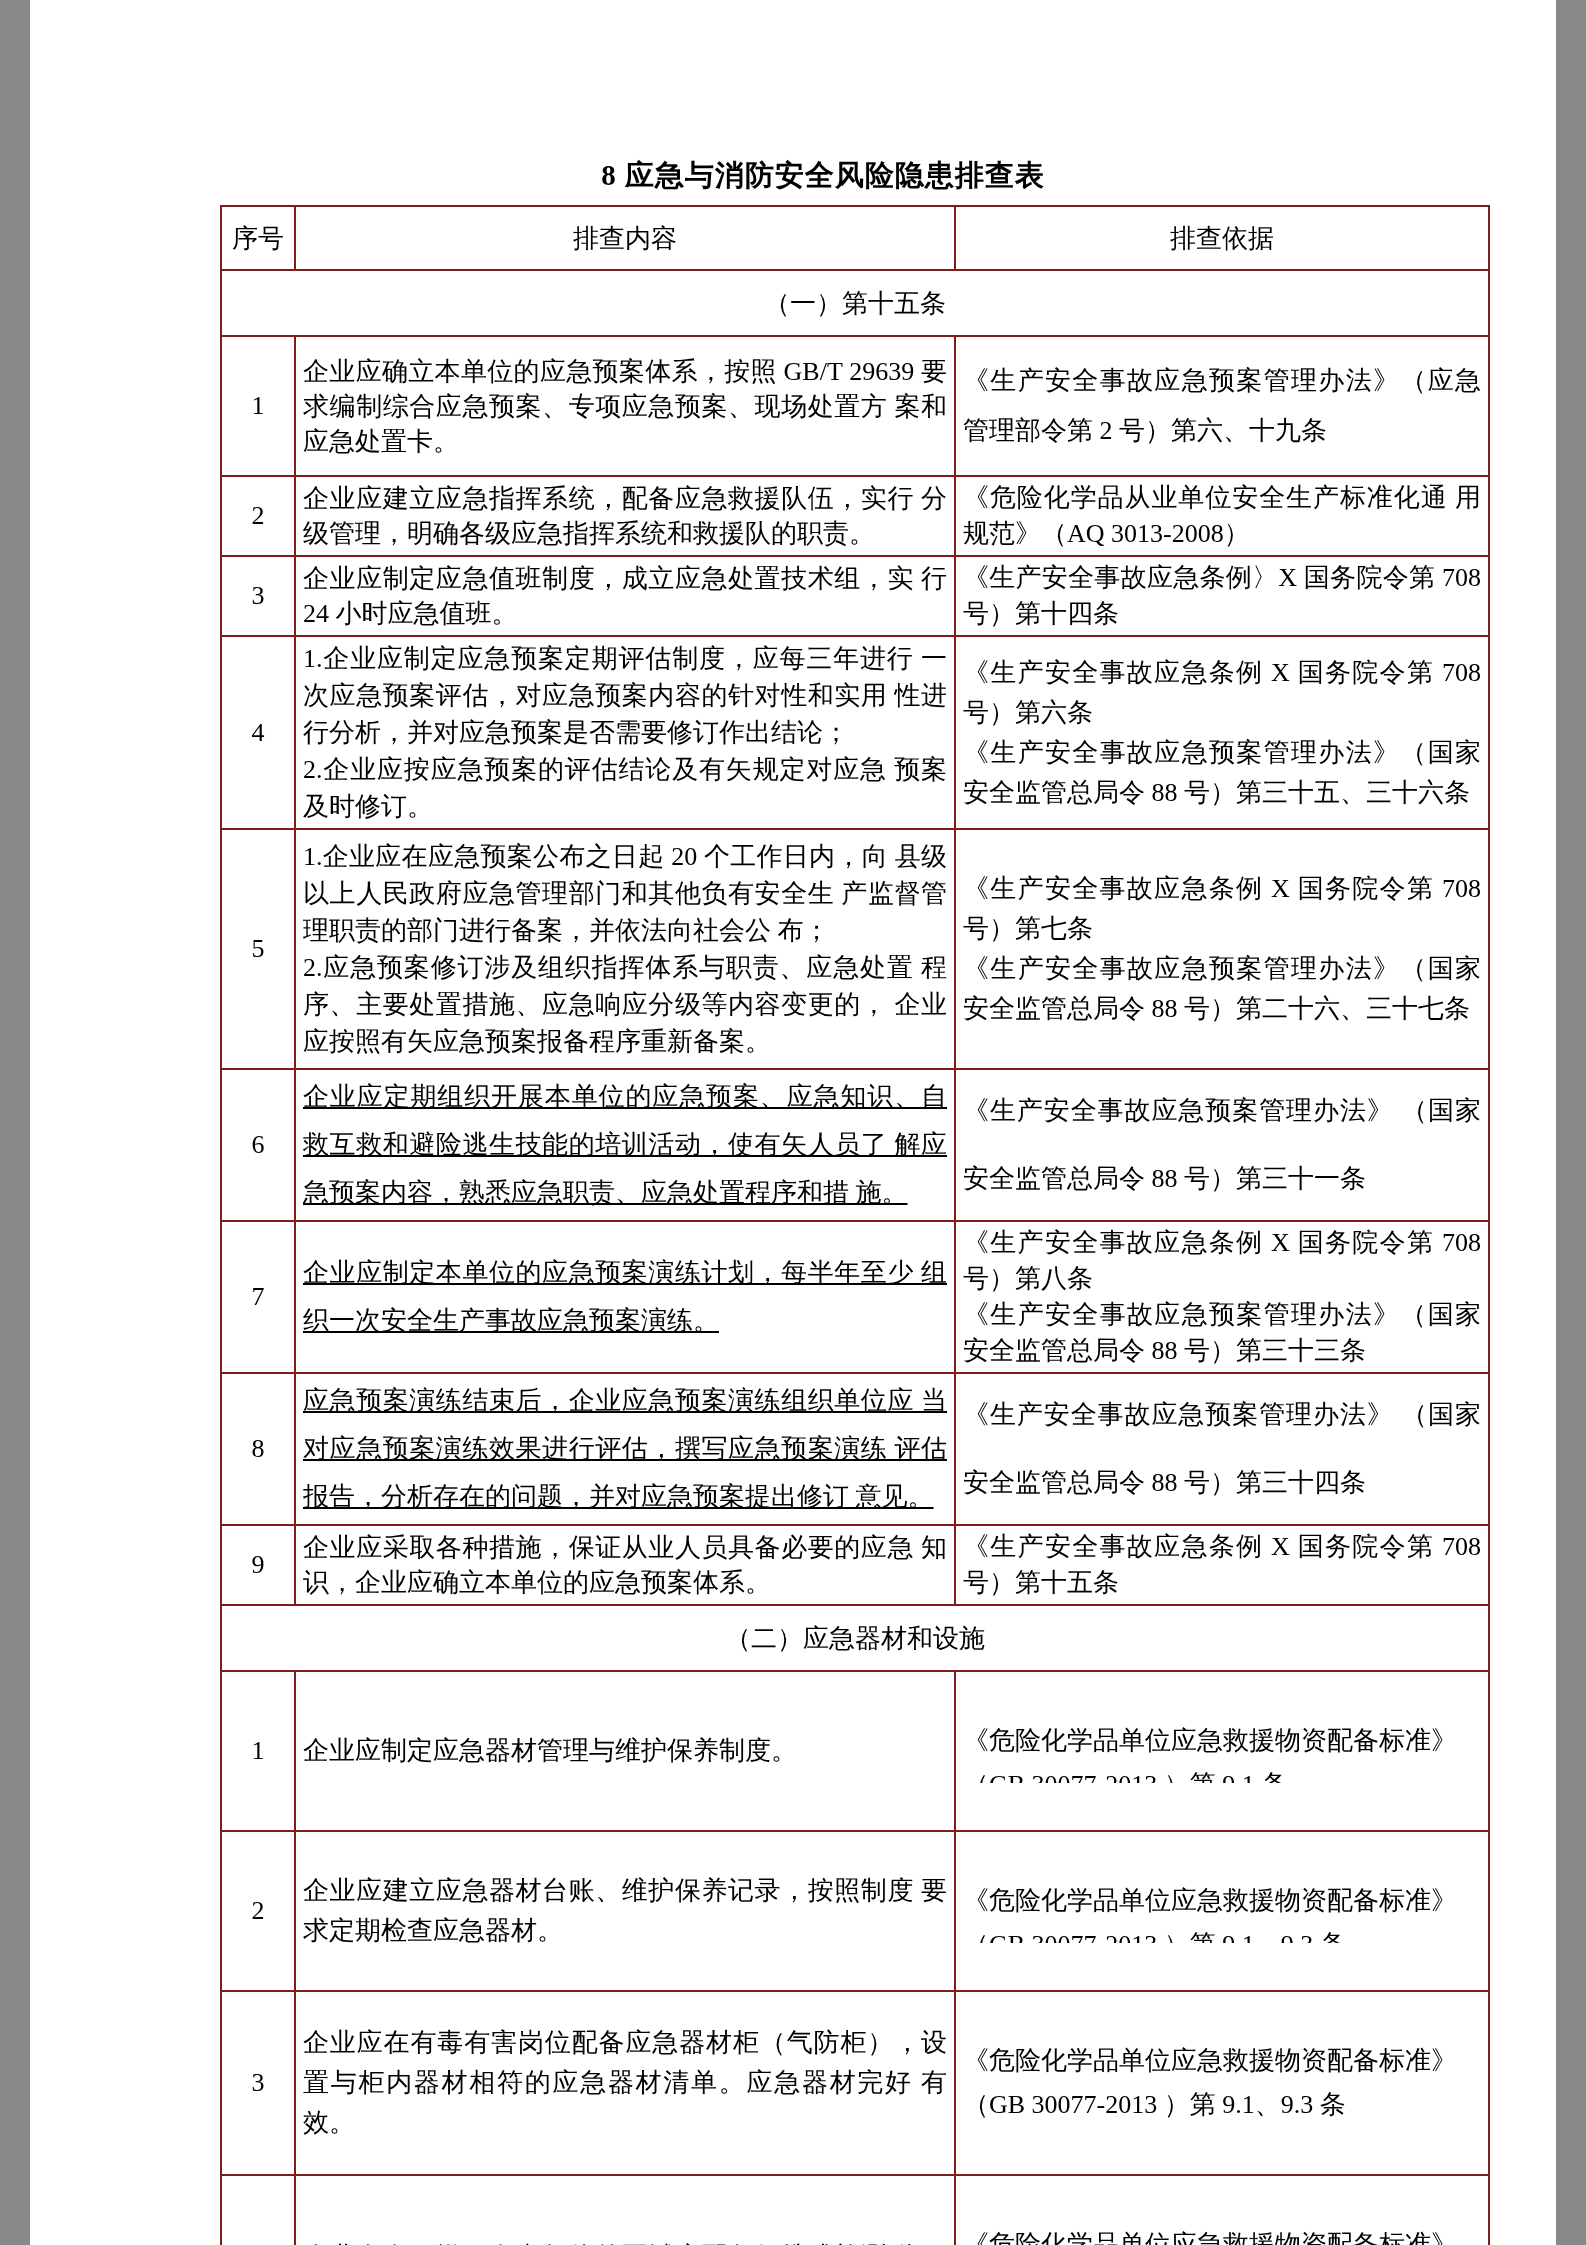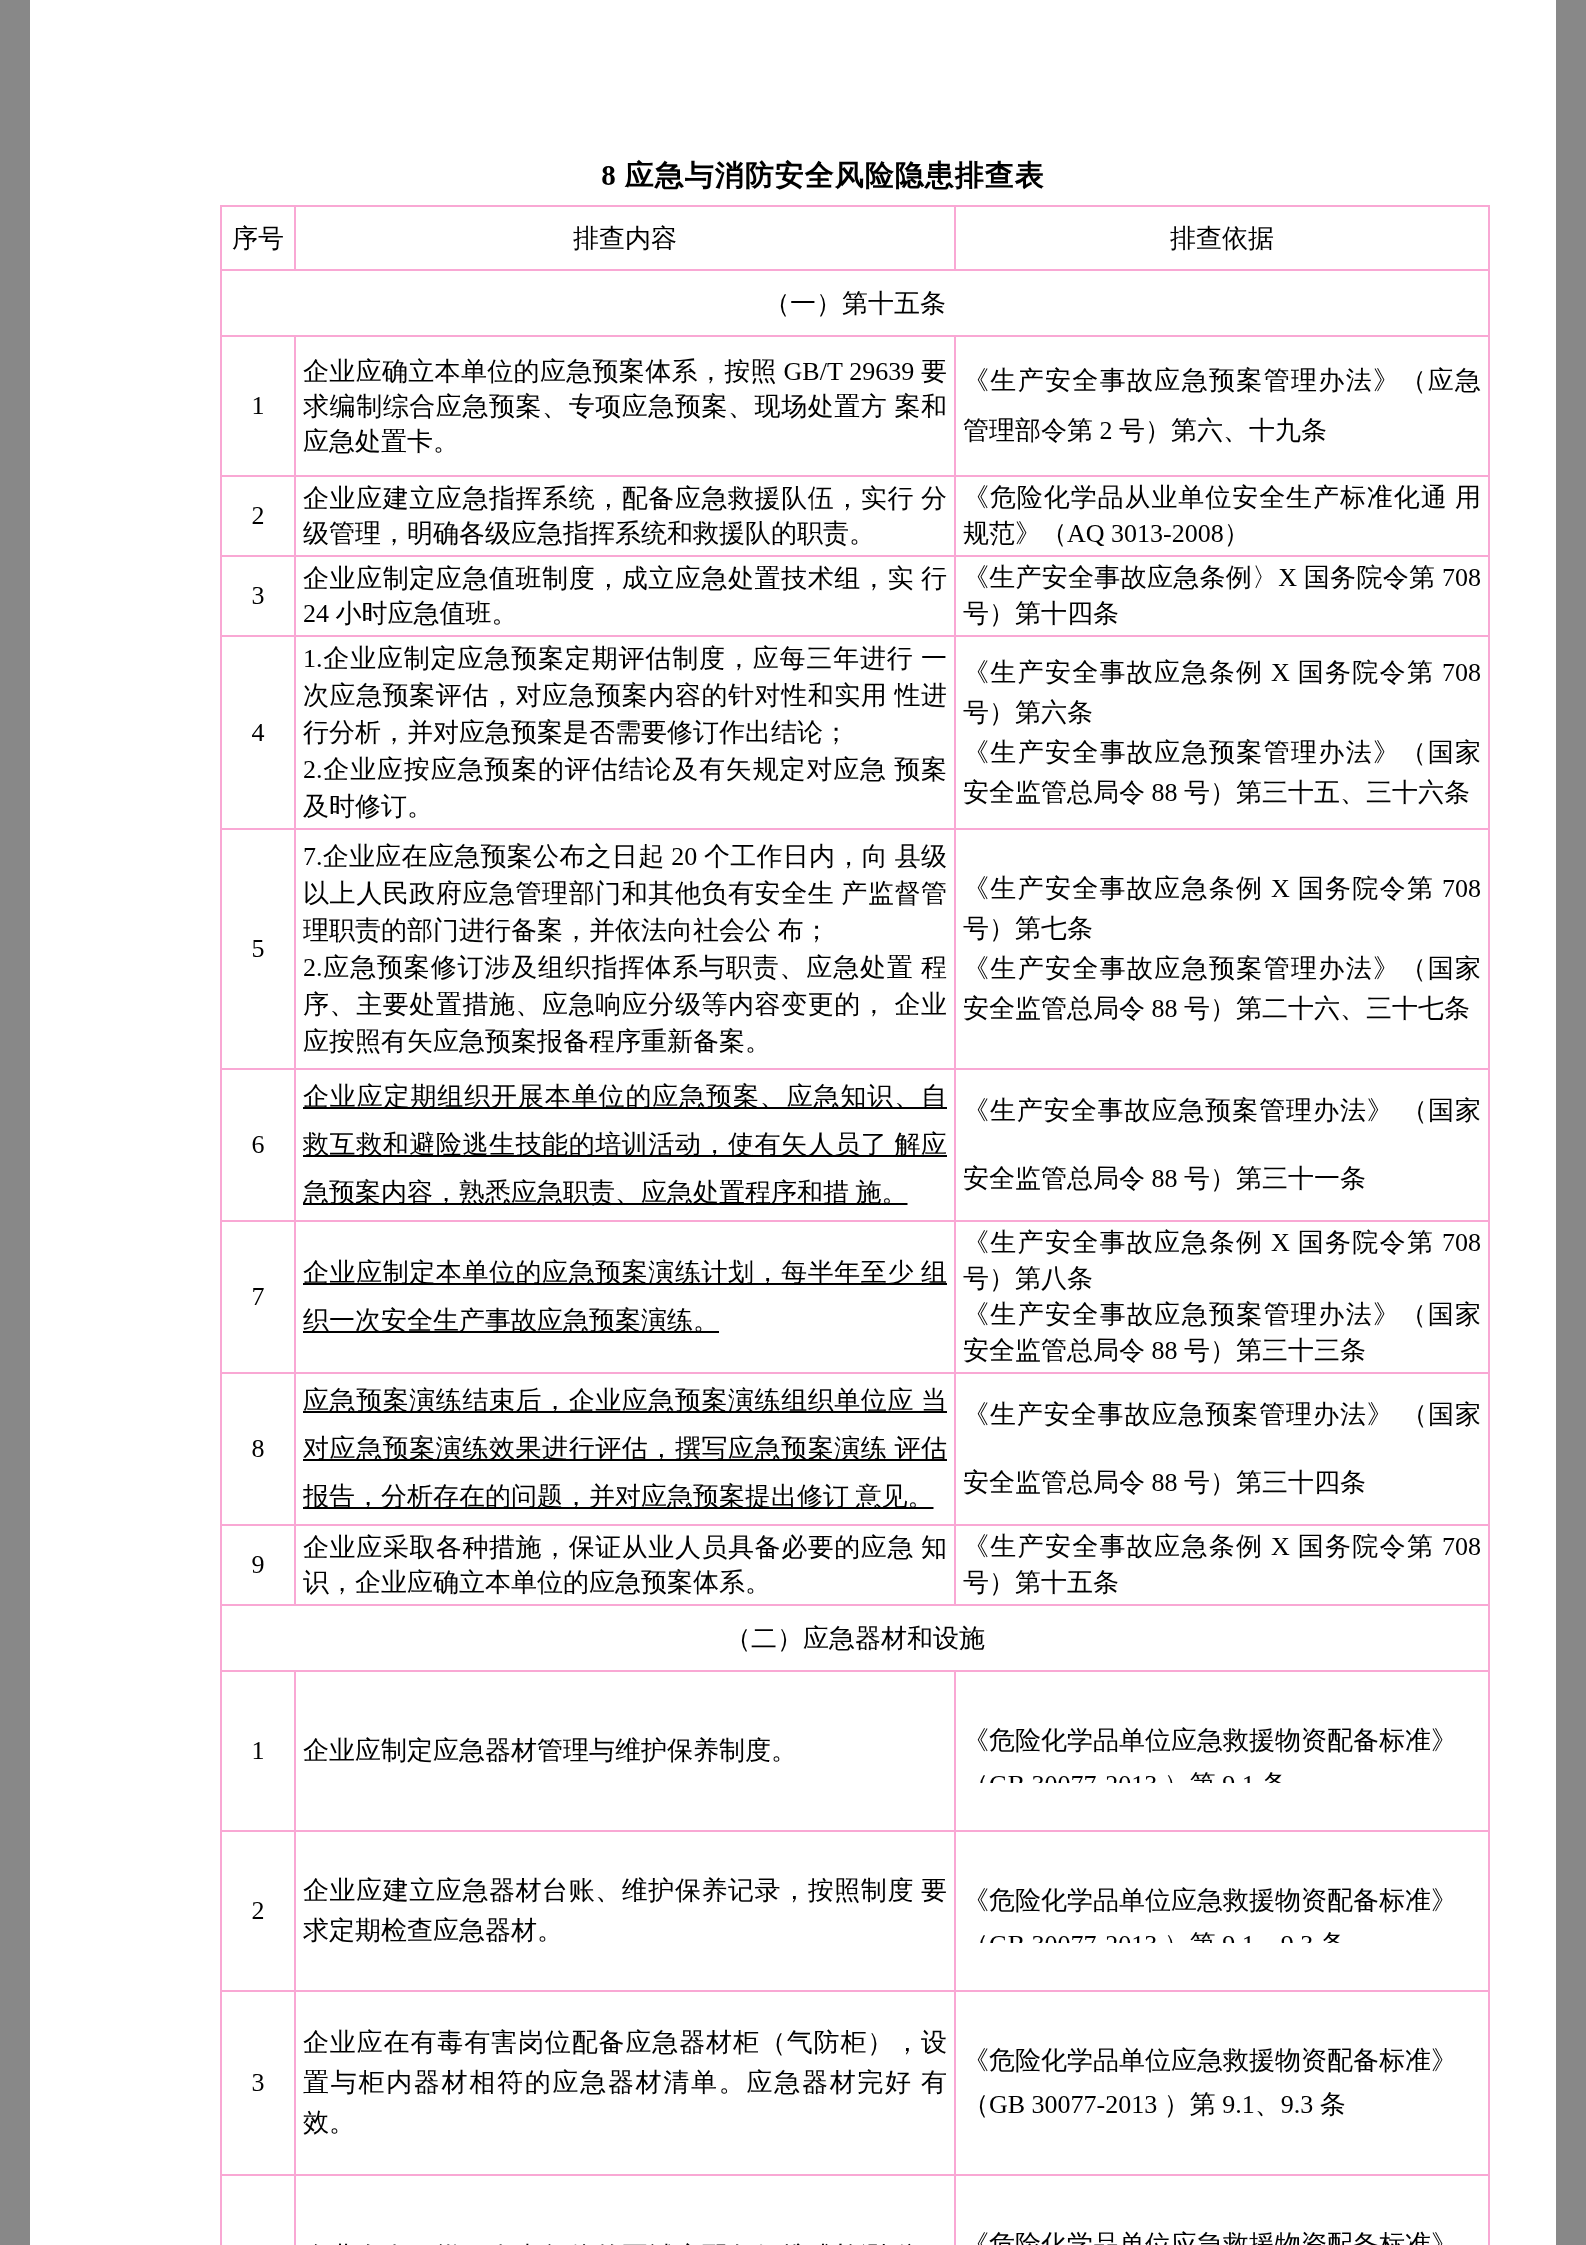--- a/index.html
+++ b/index.html
@@ -23,21 +23,21 @@
     position:absolute;
     top:205px;left:190px;
     width:1268px;
     border-collapse:collapse;
     table-layout:fixed;
   }
   table.inspection col.c-num{width:74px;}
   table.inspection col.c-content{width:660px;}
   table.inspection col.c-basis{width:534px;}
   table.inspection td,table.inspection th{
-    border:2px solid #f9a8d4;
+    border:2px solid #7f1d1d;
     font-size:26px;
     font-weight:normal;
     vertical-align:middle;
     padding:3px 7px;
     white-space:pre-line;
     overflow:hidden;
   }
   th.hdr{text-align:center;}
   td.num{text-align:center;}
   td.section{text-align:center;height:58px;}
@@ -99,21 +99,21 @@
     <tr style="height:186px">
       <td class="num">4</td>
       <td class="content">1.企业应制定应急预案定期评估制度，应每三年进行 一次应急预案评估，对应急预案内容的针对性和实用 性进行分析，并对应急预案是否需要修订作出结论；
 2.企业应按应急预案的评估结论及有矢规定对应急 预案及时修订。</td>
       <td class="basis lh40">《生产安全事故应急条例 X 国务院令第 708 号）第六条
 《生产安全事故应急预案管理办法》（国家 安全监管总局令 88 号）第三十五、三十六条</td>
     </tr>
 
     <tr style="height:240px">
       <td class="num">5</td>
-      <td class="content">7.企业应在应急预案公布之日起 20 个工作日内，向 县级以上人民政府应急管理部门和其他负有安全生 产监督管理职责的部门进行备案，并依法向社会公 布；
+      <td class="content">1.企业应在应急预案公布之日起 20 个工作日内，向 县级以上人民政府应急管理部门和其他负有安全生 产监督管理职责的部门进行备案，并依法向社会公 布；
 2.应急预案修订涉及组织指挥体系与职责、应急处置 程序、主要处置措施、应急响应分级等内容变更的， 企业应按照有矢应急预案报备程序重新备案。</td>
       <td class="basis lh40">《生产安全事故应急条例 X 国务院令第 708 号）第七条
 《生产安全事故应急预案管理办法》（国家 安全监管总局令 88 号）第二十六、三十七条</td>
     </tr>
 
     <tr style="height:143px">
       <td class="num">6</td>
       <td class="content lh48">企业应定期组织开展本单位的应急预案、应急知识、自救互救和避险逃生技能的培训活动，使有矢人员了 解应急预案内容，熟悉应急职责、应急处置程序和措 施。</td>
       <td class="basis lh68">《生产安全事故应急预案管理办法》 （国家 安全监管总局令 88 号）第三十一条</td>
     </tr>

